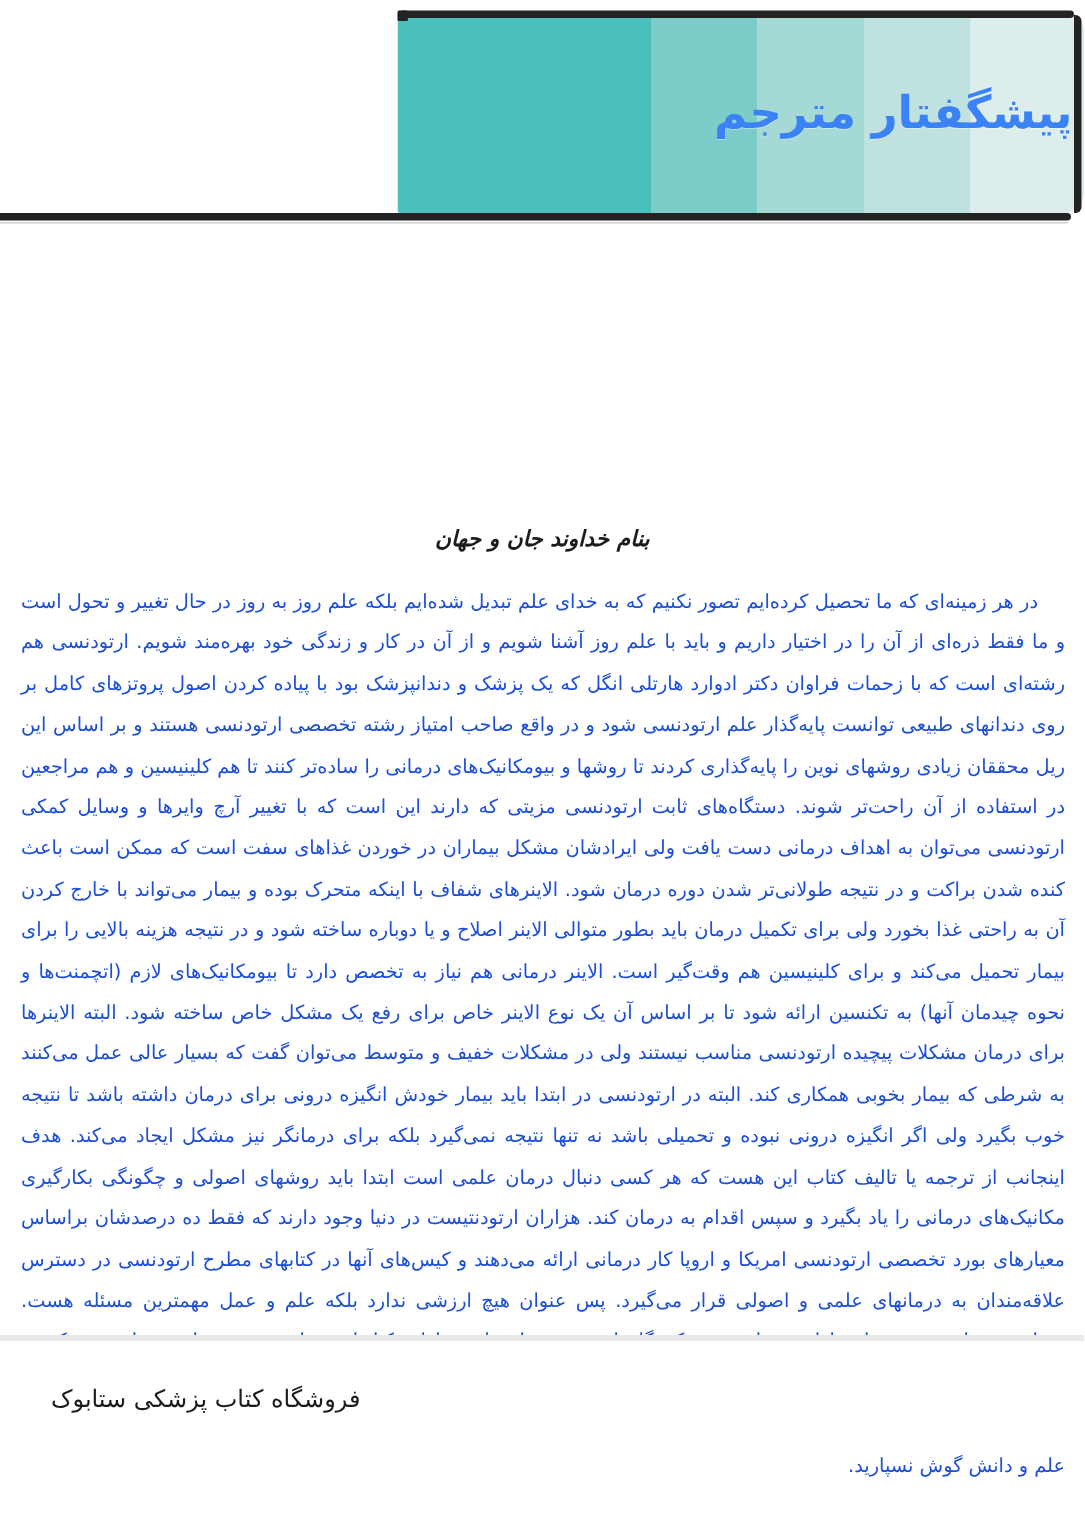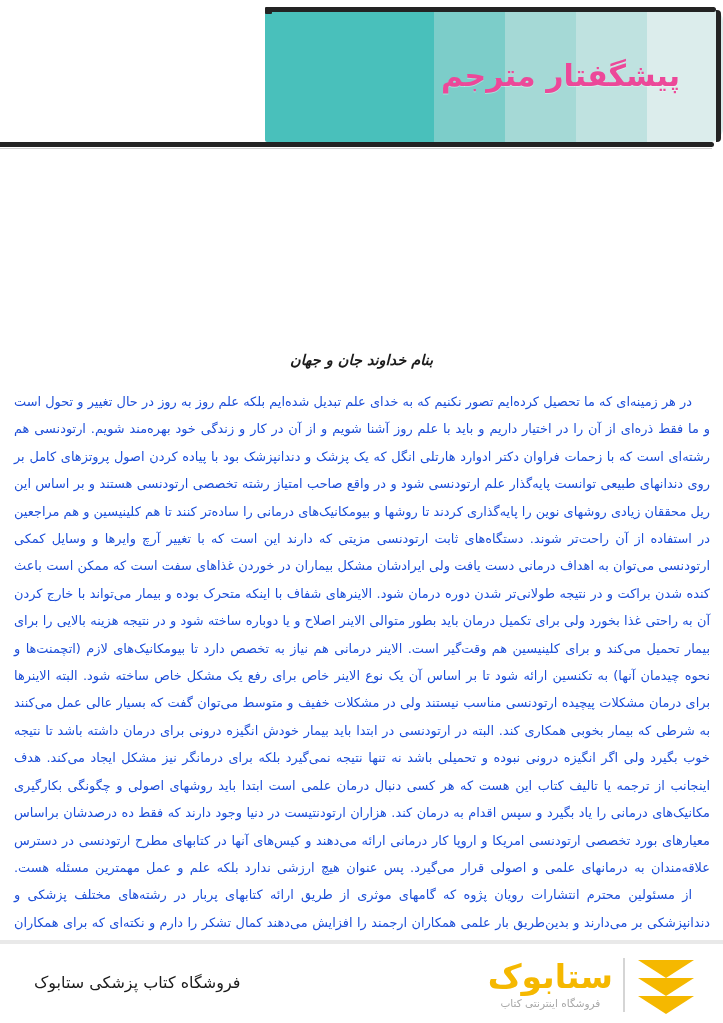--- a/index.html
+++ b/index.html
@@ -59,26 +59,26 @@
 
   .header-title {
     position: absolute;
     left: 0;
     right: 0;
     top: 0;
     bottom: 0;
     display: flex;
     align-items: center;
     justify-content: flex-start;
-    padding-right: 43px;
+    padding-right: 8px;
     box-sizing: border-box;
     font-family: "DejaVu Sans", "Liberation Sans", sans-serif;
     font-size: 30px;
     font-weight: bold;
-    color: #ec4899;
+    color: #3b82f6;
     letter-spacing: 0.5px;
     direction: rtl;
     text-shadow: 0 1px 0 rgba(255,255,255,0.35);
   }
 
   .rule-top {
     position: absolute;
     left: 266px;
     top: 7px;
     width: 450px;
@@ -156,21 +156,21 @@
     text-indent: 18px;
   }
   .body-text p.last-left {
     text-align-last: right;
   }
 
   
   .footer {
     position: absolute;
     left: 0;
-    top: 940px;
+    top: 890px;
     width: 723px;
     height: 79px;
     background: #ffffff;
   }
   .footer-divider {
     position: absolute;
     left: 0;
     top: 0;
     width: 723px;
     height: 4px;
@@ -286,31 +286,17 @@
 
   <div class="footer">
     <div class="footer-divider"></div>
 
     <div class="footer-inner">
 
       <div class="site-block">
         <div class="site-tagline">فروشگاه کتاب پزشکی ستابوک</div>
       </div>
 
-      <div class="logo-block">
-        <div class="logo-mark">
-          <svg width="62" height="58" viewBox="0 0 62 58" aria-hidden="true">
-            <path d="M3 4 L31 4 L59 4 L31 22 Z" fill="#f5b800"></path>
-            <path d="M3 22 L31 22 L59 22 L31 40 Z" fill="#f5b800"></path>
-            <path d="M3 40 L31 40 L59 40 L31 58 Z" fill="#f5b800"></path>
-          </svg>
-        </div>
-        <div class="logo-sep"></div>
-        <div class="logo-word">
-          <div class="logo-word-main"><span class="gold">ستابوک</span></div>
-          <div class="logo-word-sub">فروشگاه اینترنتی کتاب</div>
-        </div>
-      </div>
 
     </div>
   </div>
 
 </div>
 
 </body></html>

